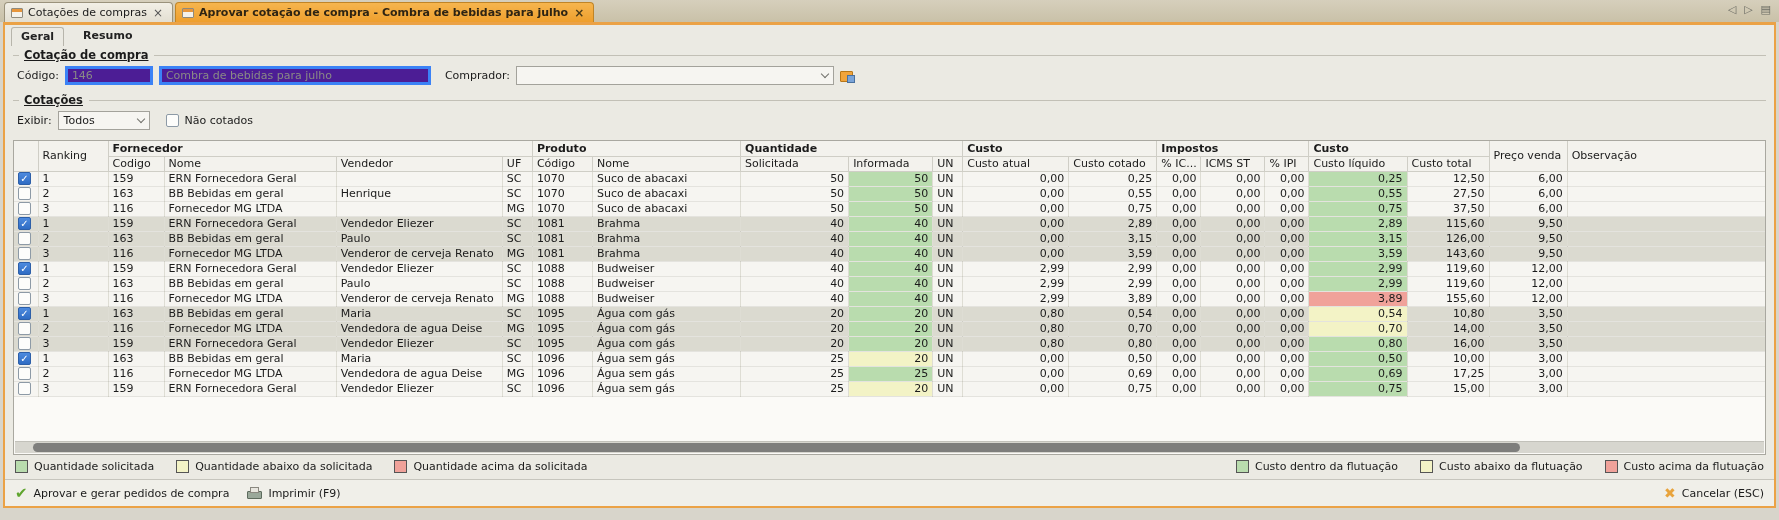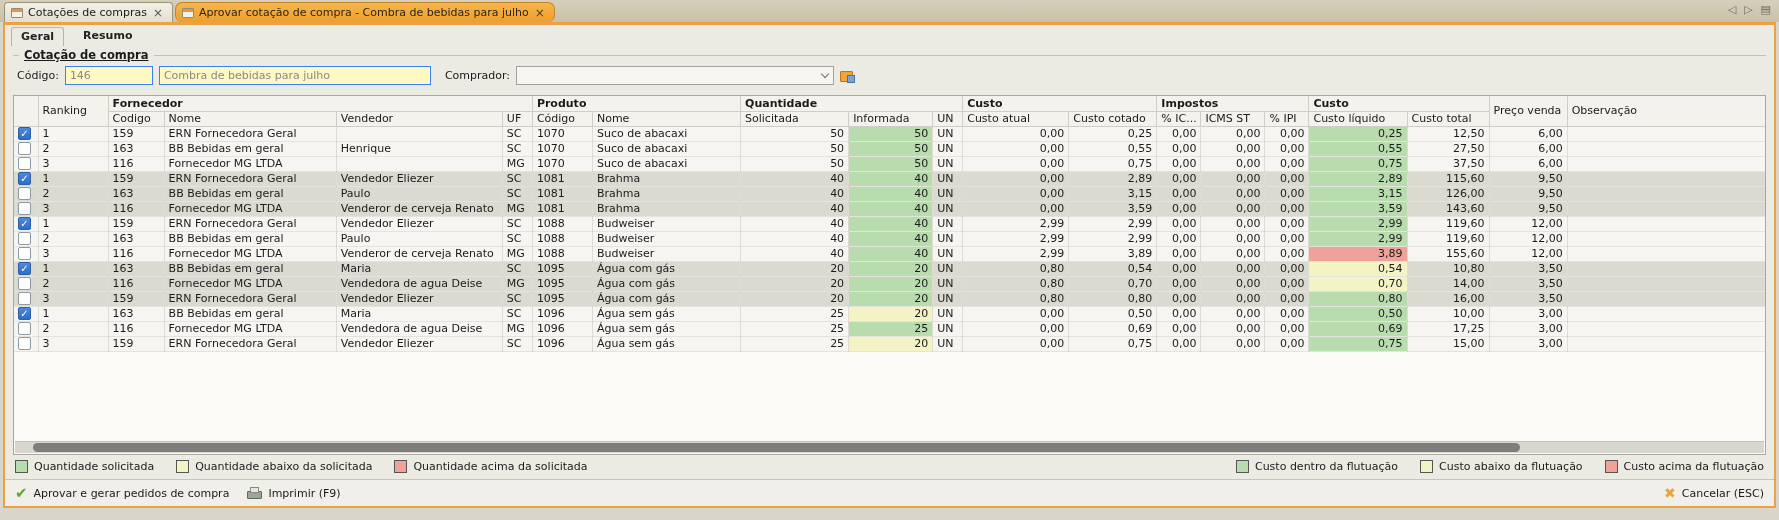--- a/index.html
+++ b/index.html
@@ -17,21 +17,21 @@
   .wtab {
     display:flex; align-items:center; gap:5px;
     height:20px; padding:0 8px 0 6px; margin-right:2px;
     border:1px solid #9a927c; border-bottom:none;
     border-radius:4px 4px 0 0;
     background:linear-gradient(#f2efe6,#e3dfd2);
     cursor:default; white-space:nowrap;
   }
   .wtab.active {
     background:linear-gradient(#f6b54e,#ee9f2d);
-    border-color:#c08426; font-weight:normal; color:#2e2413;border-radius:7px;
+    border-color:#c08426; font-weight:bold; color:#2e2413;
   }
   .wtab .close { color:#555; font-size:12px; padding:0 1px; }
   .wtab.active .close { color:#4a3a18; }
   .tabicon { width:12px; height:10px; border:1px solid #8f8a7c; background:#f4f1ea; position:relative; border-radius:1px; flex:0 0 auto;}
   .tabicon::before { content:''; position:absolute; left:0; right:0; top:0; height:3px; background:#e7963c; }
   .tabnav { position:absolute; right:8px; top:3px; display:flex; gap:8px; color:#6b6b63; font-size:11px; }
   .tabnav span { cursor:default; }
   
   .window {
     margin:0 3px; height:486px; background:#ebeae3;
@@ -43,21 +43,21 @@
   .itab { padding:2px 9px 3px; font-weight:bold; color:#222; border-radius:3px 3px 0 0; }
   .itab.active { background:#ebeae3; border:1px solid #b7b5ab; border-bottom:none; }
   
   .groupbox { padding:0 8px; }
   .gb-head { display:flex; align-items:center; margin-top:2px;text-decoration:underline; }
   .gb-head::before { content:''; width:6px; border-top:1px solid #c2c0b6; margin-right:5px; }
   .gb-head::after  { content:''; flex:1; border-top:1px solid #c2c0b6; margin-left:6px; }
   .gb-title { font-weight:bold; font-size:11.5px; }
   .gb-row { display:flex; align-items:center; gap:6px; padding:4px 2px 6px 4px; }
   input.field {
-    height:19px; border:1px solid #3b82f6; background:#fef9c3; color:#8a8a86;
+    height:19px; border:3px solid #3b82f6; background:#4c1d95; color:#8a8a86;
     font:11px "DejaVu Sans", sans-serif; padding:0 4px;
   }
   .w-cod { width:88px; } .w-desc { width:272px; }
   .combo {
     height:19px; border:1px solid #a3a29b; background:#f6f5f1;
     display:flex; align-items:center; justify-content:space-between;
     padding:0 5px; cursor:default;
   }
   .combo .chev { width:6px; height:6px; border-right:1.4px solid #71716b; border-bottom:1.4px solid #71716b; transform:rotate(45deg); margin-top:-3px; }
   .w-comprador { width:318px; } .w-exibir { width:92px; }
@@ -146,20 +146,34 @@
       <input class="field w-desc" readonly="" value="Combra de bebidas para julho" style="">
       <label style="margin-left:8px">Comprador:</label>
       <div class="combo w-comprador">
         <span></span>
         <span class="chev"></span>
       </div>
       <span class="lookup"></span>
     </div>
   </div>
 
+  <div class="groupbox">
+    <div class="gb-head">
+        <span class="gb-title">Cotações</span>
+      </div>
+    <div class="gb-row">
+      <label>Exibir:</label>
+      <div class="combo w-exibir">
+        <span>Todos</span>
+        <span class="chev"></span>
+      </div>
+      <span class="cbx" style="margin-left:10px"></span>
+      <label>Não cotados</label>
+    </div>
+  </div>
 
   <div class="table-wrap">
     <table id="grid">
         <colgroup>
           <col style="width: 24px;">
           <col style="width: 70px;">
           <col style="width: 56px;">
           <col style="width: 172px;">
           <col style="width: 166px;">
           <col style="width: 30px;">

